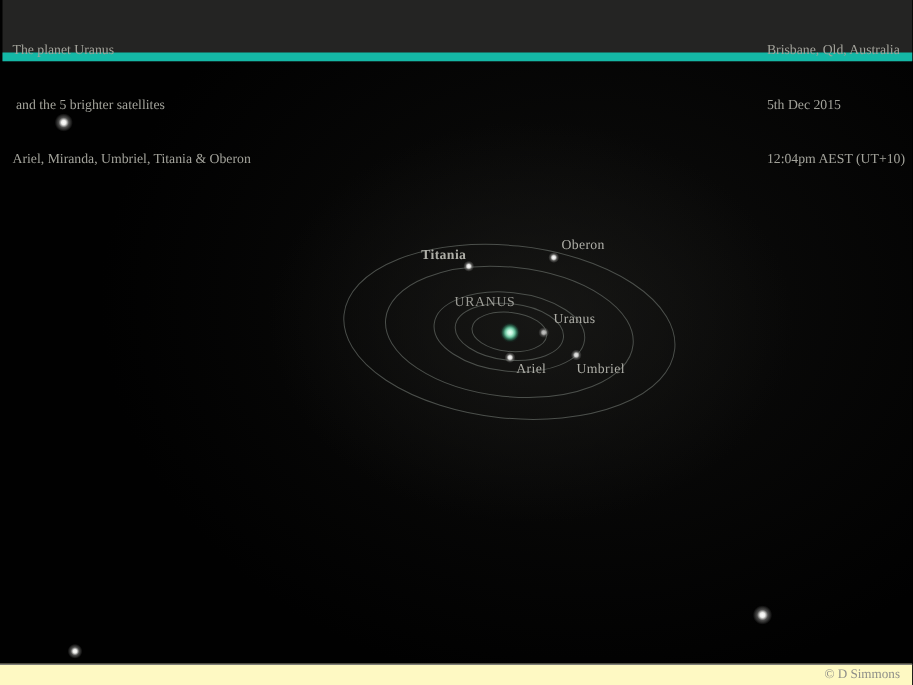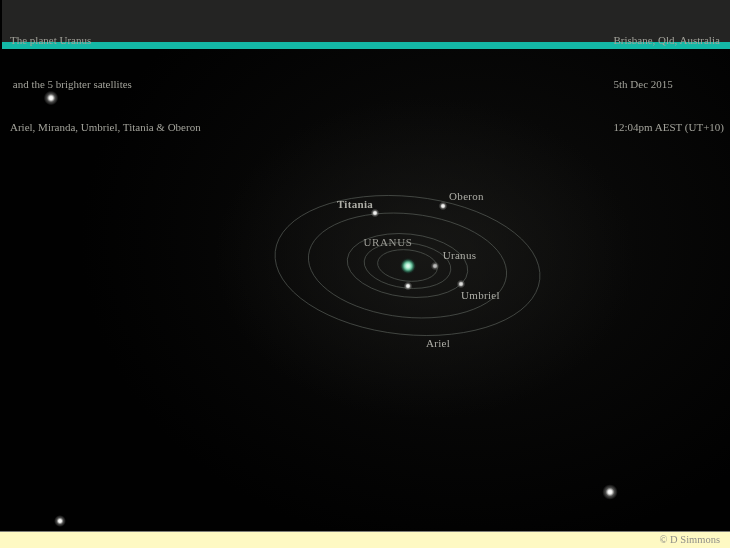--- a/index.html
+++ b/index.html
@@ -94,21 +94,21 @@
 
     <div class="dot moon-dot" style="left:375px;top:213px;"></div>
     <div class="dot moon-dot" style="left:443px;top:205.5px;"></div>
     <div class="dot moon-dot" style="left:435px;top:266px;opacity:0.75;"></div>
     <div class="dot moon-dot" style="left:408px;top:285.5px;"></div>
     <div class="dot moon-dot" style="left:460.5px;top:284px;opacity:0.9;"></div>
 
     <div class="sky-label" style="left:355px;top:204px;font-weight:bold;">Titania</div>
     <div class="sky-label" style="left:466.5px;top:196px;">Oberon</div>
     <div class="sky-label" style="left:459.5px;top:254.5px;">Uranus</div>
-    <div class="sky-label" style="left:438px;top:294.5px;margin-top:48px;">Ariel</div>
+    <div class="sky-label" style="left:425px;top:294.5px;">Ariel</div>
     <div class="sky-label" style="left:480.5px;top:294.5px;">Umbriel</div>
 
   </div>
 
   <div class="footer">
     <span>© D Simmons</span>
   </div>
 
 </div>
 

